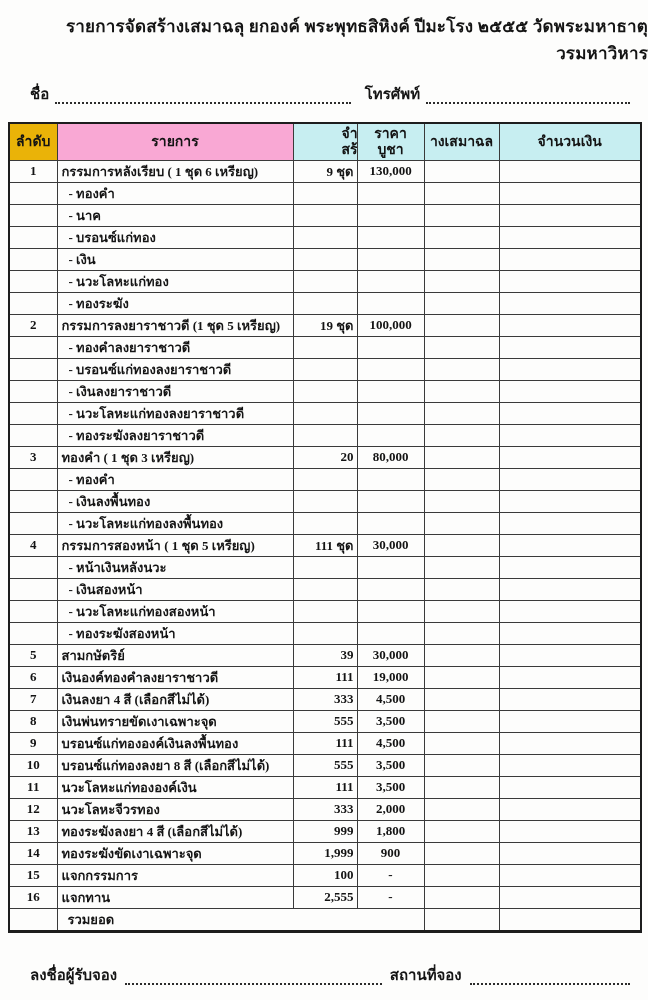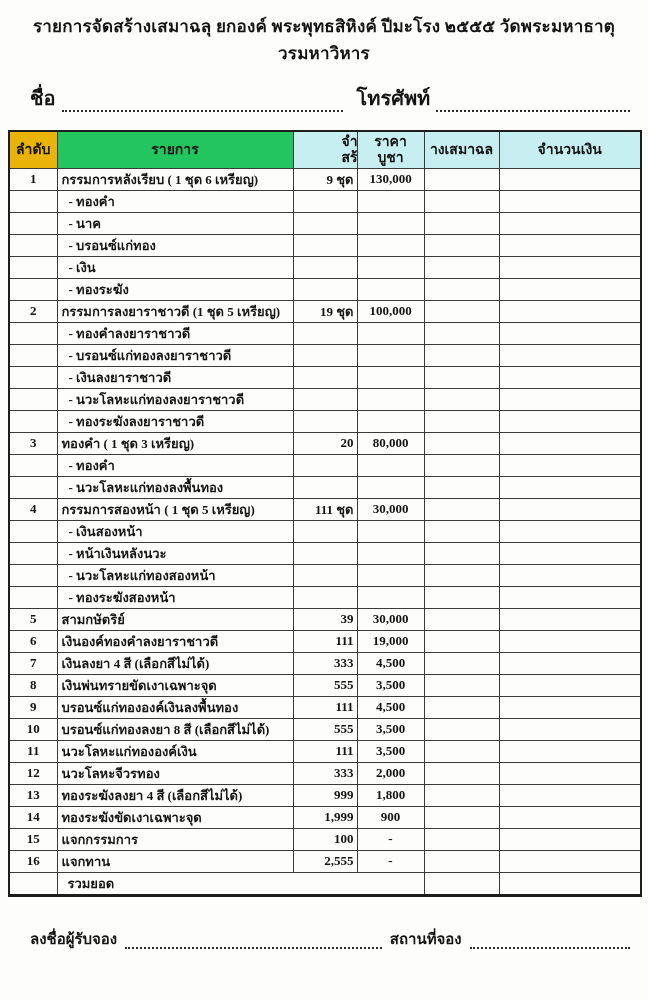--- a/index.html
+++ b/index.html
@@ -3,23 +3,23 @@
 <meta charset="utf-8">
 <style>
   * { margin:0; padding:0; box-sizing:border-box; }
   html,body { background:#e8e8e8; }
   .page {
     width:648px; height:1000px; margin:0 auto; background:#fdfdfc;
     font-family:"Liberation Serif","DejaVu Serif",serif;
     color:#141414; font-weight:bold; overflow:hidden; position:relative;
   }
   .title {
-    text-align:center; font-size:17px; padding-top:12px; letter-spacing:.2px;
+    text-align:right; font-size:17px; padding-top:12px; letter-spacing:.2px;
   }
-  .fill-row { display:flex; align-items:flex-end; font-size:20px; }
+  .fill-row { display:flex; align-items:flex-end; font-size:15px; }
   .name-row { margin:16px 18px 0 30px; }
   .dots { border-bottom:2px dotted #2b2b2b; height:14px; }
   .name-row .d1 { flex:1.45; margin:0 8px 2px 6px; }
   .name-row .lbl2 { margin-left:6px; }
   .name-row .d2 { flex:1; margin:0 0 2px 6px; }
 
   table {
     border-collapse:collapse; table-layout:fixed;
     width:632px; margin:16px 0 0 8px;
     border:2px solid #1d1d1d; border-bottom-width:3px;
@@ -57,21 +57,21 @@
       <col style="width:48px">
         <col style="width:236px">
         <col style="width:64px">
       <col style="width:67px">
         <col style="width:75px">
         <col style="width:142px">
     </colgroup>
     <thead>
       <tr>
         <th class="h-cell" style="background: #eab308;">ลำดับ</th>
-        <th class="h-cell" style="background: #22c55e;">รายการ</th>
+        <th class="h-cell" style="background: #f9a8d4;">รายการ</th>
         <th class="h-cell" style="background: rgb(199, 238, 241); padding-left: 48px;">
           <span>จำนวน</span><br>
           <span>สร้าง</span>
         </th>
         <th class="h-cell" style="background: rgb(199, 238, 241);">
           <span>ราคา</span><br>
           <span>บูชา</span>
         </th>
         <th class="h-cell" style="background: rgb(199, 238, 241);">างเสมาฉล</th>
         <th class="h-cell" style="background: rgb(199, 238, 241);">จำนวนเงิน</th>
@@ -113,20 +113,28 @@
         <tr>
           <td class="c-no"></td>
           <td class="c-item c-sub">- เงิน</td>
           <td class="c-qty"></td>
           <td class="c-price"></td>
           <td class="c-res"></td>
           <td class="c-amt"></td>
         </tr>
         <tr>
           <td class="c-no"></td>
+          <td class="c-item c-sub">- นวะโลหะแก่ทอง</td>
+          <td class="c-qty"></td>
+          <td class="c-price"></td>
+          <td class="c-res"></td>
+          <td class="c-amt"></td>
+        </tr>
+        <tr>
+          <td class="c-no"></td>
           <td class="c-item c-sub">- ทองระฆัง</td>
           <td class="c-qty"></td>
           <td class="c-price"></td>
           <td class="c-res"></td>
           <td class="c-amt"></td>
         </tr>
         <tr>
           <td class="c-no">2</td>
           <td class="c-item">กรรมการลงยาราชาวดี (1 ชุด 5 เหรียญ)</td>
           <td class="c-qty">19 ชุด</td>
@@ -185,45 +193,53 @@
         <tr>
           <td class="c-no"></td>
           <td class="c-item c-sub">- ทองคำ</td>
           <td class="c-qty"></td>
           <td class="c-price"></td>
           <td class="c-res"></td>
           <td class="c-amt"></td>
         </tr>
         <tr>
           <td class="c-no"></td>
+          <td class="c-item c-sub">- เงินลงพื้นทอง</td>
+          <td class="c-qty"></td>
+          <td class="c-price"></td>
+          <td class="c-res"></td>
+          <td class="c-amt"></td>
+        </tr>
+        <tr>
+          <td class="c-no"></td>
           <td class="c-item c-sub">- นวะโลหะแก่ทองลงพื้นทอง</td>
           <td class="c-qty"></td>
           <td class="c-price"></td>
           <td class="c-res"></td>
           <td class="c-amt"></td>
         </tr>
         <tr>
           <td class="c-no">4</td>
           <td class="c-item">กรรมการสองหน้า ( 1 ชุด 5 เหรียญ)</td>
           <td class="c-qty">111 ชุด</td>
           <td class="c-price">30,000</td>
           <td class="c-res"></td>
           <td class="c-amt"></td>
         </tr>
         <tr>
           <td class="c-no"></td>
+          <td class="c-item c-sub">- หน้าเงินหลังนวะ</td>
+          <td class="c-qty"></td>
+          <td class="c-price"></td>
+          <td class="c-res"></td>
+          <td class="c-amt"></td>
+        </tr>
+        <tr>
+          <td class="c-no"></td>
           <td class="c-item c-sub">- เงินสองหน้า</td>
-          <td class="c-qty"></td>
-          <td class="c-price"></td>
-          <td class="c-res"></td>
-          <td class="c-amt"></td>
-        </tr>
-        <tr>
-          <td class="c-no"></td>
-          <td class="c-item c-sub">- หน้าเงินหลังนวะ</td>
           <td class="c-qty"></td>
           <td class="c-price"></td>
           <td class="c-res"></td>
           <td class="c-amt"></td>
         </tr>
         <tr>
           <td class="c-no"></td>
           <td class="c-item c-sub">- นวะโลหะแก่ทองสองหน้า</td>
           <td class="c-qty"></td>
           <td class="c-price"></td>

